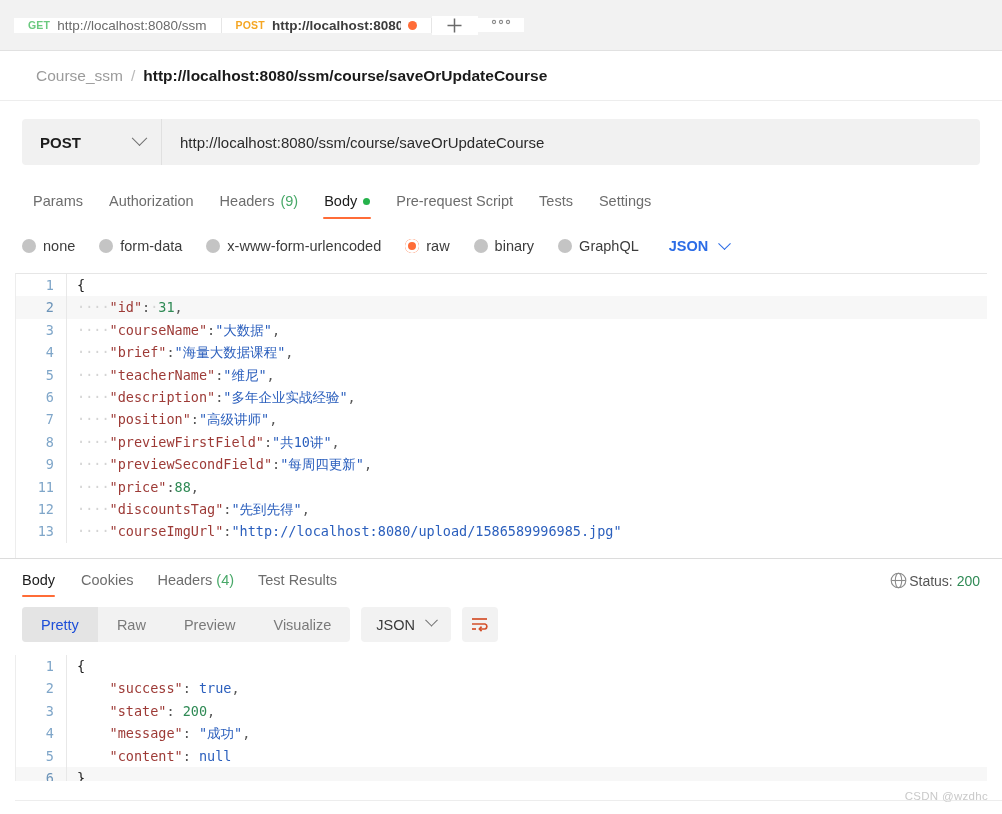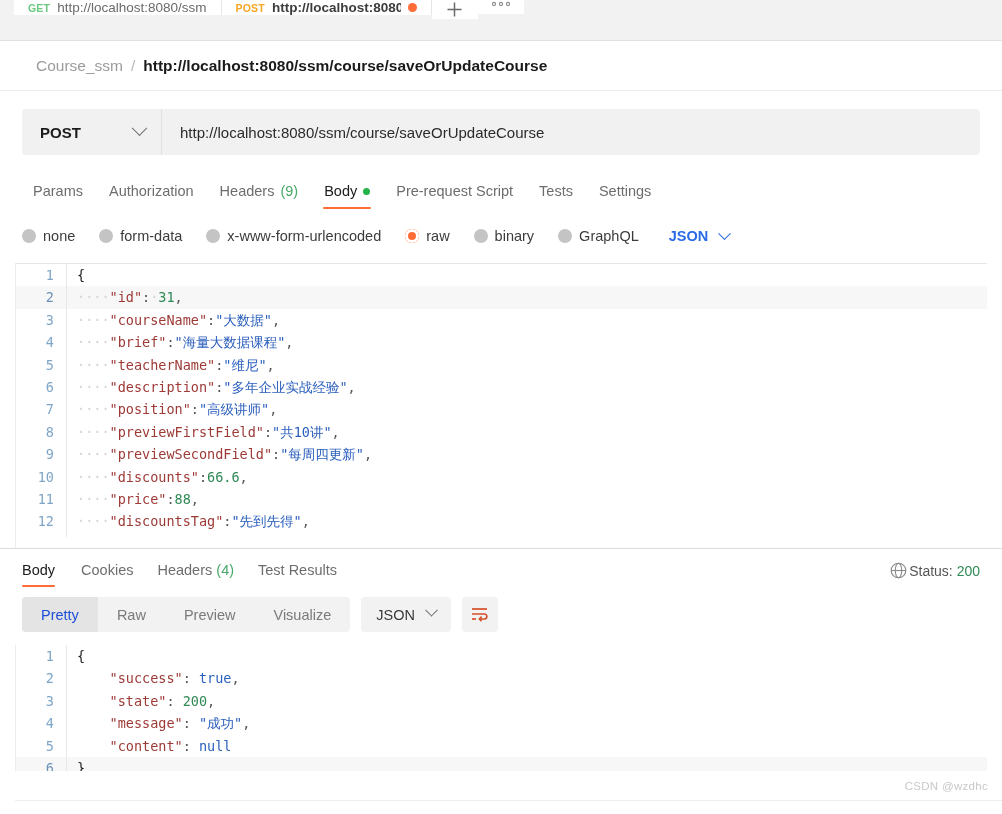--- a/index.html
+++ b/index.html
@@ -6,22 +6,22 @@
   html, body {
     width: 1002px; height: 814px;
     background: #ffffff;
     font-family: "Liberation Sans", sans-serif;
     overflow: hidden;
   }
   body { position: relative; }
 
   
   .tabbar {
-    display: flex; align-items: flex-start;
-    height: 41px;
+    display: flex; align-items: center;
+    height: 51px;
     background: #f2f2f2;
     border-bottom: 1px solid #e1e1e1;
   }
   .tabbar .spacer-left { width: 14px; background: #f2f2f2; }
   .req-tab {
     display: flex; align-items: center; gap: 7px;
     padding: 0 14px;
     background: #ffffff;
     border-right: 1px solid #e6e6e6;
     font-size: 13.5px;
@@ -234,21 +234,21 @@
 
   .resp-editor {
     margin: 13px 15px 0 15px;
     border-left: 1px solid #ededed;
     height: 126px; overflow: hidden;
   }
   .resp-editor .gutter { color: #7fa6c9; }
 
   
   .watermark {
-    position: absolute; right: 14px; bottom: 22px;
+    position: absolute; right: 14px; bottom: 12px;
     font-size: 11.5px; color: #c9c9c9;
     letter-spacing: .3px;
   }
   .bottom-rule {
     position: absolute; left: 15px; right: 0; bottom: 13px;
     height: 1px; background: #ededed;
   }
 </style>
 </head>
 <body>
@@ -359,21 +359,20 @@
   <div class="code" id="req-code">
       <div class="code-line"><div class="gutter">1</div><div class="codetext"><span class="brace">{</span></div></div>
       <div class="code-line hl"><div class="gutter">2</div><div class="codetext"><span class="dots">····</span><span class="k">"id"</span><span class="p">:</span><span class="dots">·</span><span class="n">31</span><span class="p">,</span></div></div>
       <div class="code-line"><div class="gutter">3</div><div class="codetext"><span class="dots">····</span><span class="k">"courseName"</span><span class="p">:</span><span class="s">"大数据"</span><span class="p">,</span></div></div>
       <div class="code-line"><div class="gutter">4</div><div class="codetext"><span class="dots">····</span><span class="k">"brief"</span><span class="p">:</span><span class="s">"海量大数据课程"</span><span class="p">,</span></div></div>
       <div class="code-line"><div class="gutter">5</div><div class="codetext"><span class="dots">····</span><span class="k">"teacherName"</span><span class="p">:</span><span class="s">"维尼"</span><span class="p">,</span></div></div>
       <div class="code-line"><div class="gutter">6</div><div class="codetext"><span class="dots">····</span><span class="k">"description"</span><span class="p">:</span><span class="s">"多年企业实战经验"</span><span class="p">,</span></div></div>
       <div class="code-line"><div class="gutter">7</div><div class="codetext"><span class="dots">····</span><span class="k">"position"</span><span class="p">:</span><span class="s">"高级讲师"</span><span class="p">,</span></div></div>
       <div class="code-line"><div class="gutter">8</div><div class="codetext"><span class="dots">····</span><span class="k">"previewFirstField"</span><span class="p">:</span><span class="s">"共10讲"</span><span class="p">,</span></div></div>
       <div class="code-line"><div class="gutter">9</div><div class="codetext"><span class="dots">····</span><span class="k">"previewSecondField"</span><span class="p">:</span><span class="s">"每周四更新"</span><span class="p">,</span></div></div>
-      <div class="code-line"><div class="gutter">10</div><div class="codetext"><span class="dots">····</span><span class="k">"discounts"</span><span class="p">:</span><span class="n">66.6</span><span class="p">,</span></div></div>
       <div class="code-line"><div class="gutter">11</div><div class="codetext"><span class="dots">····</span><span class="k">"price"</span><span class="p">:</span><span class="n">88</span><span class="p">,</span></div></div>
       <div class="code-line"><div class="gutter">12</div><div class="codetext"><span class="dots">····</span><span class="k">"discountsTag"</span><span class="p">:</span><span class="s">"先到先得"</span><span class="p">,</span></div></div>
       <div class="code-line"><div class="gutter">13</div><div class="codetext"><span class="dots">····</span><span class="k">"courseImgUrl"</span><span class="p">:</span><span class="s">"http://localhost:8080/upload/1586589996985.jpg"</span></div></div>
     </div>
   <div class="cut"></div>
 </div>
 
 <div class="resp-sep"></div>
 <div class="resp-head">
   <div class="resp-tab active">

